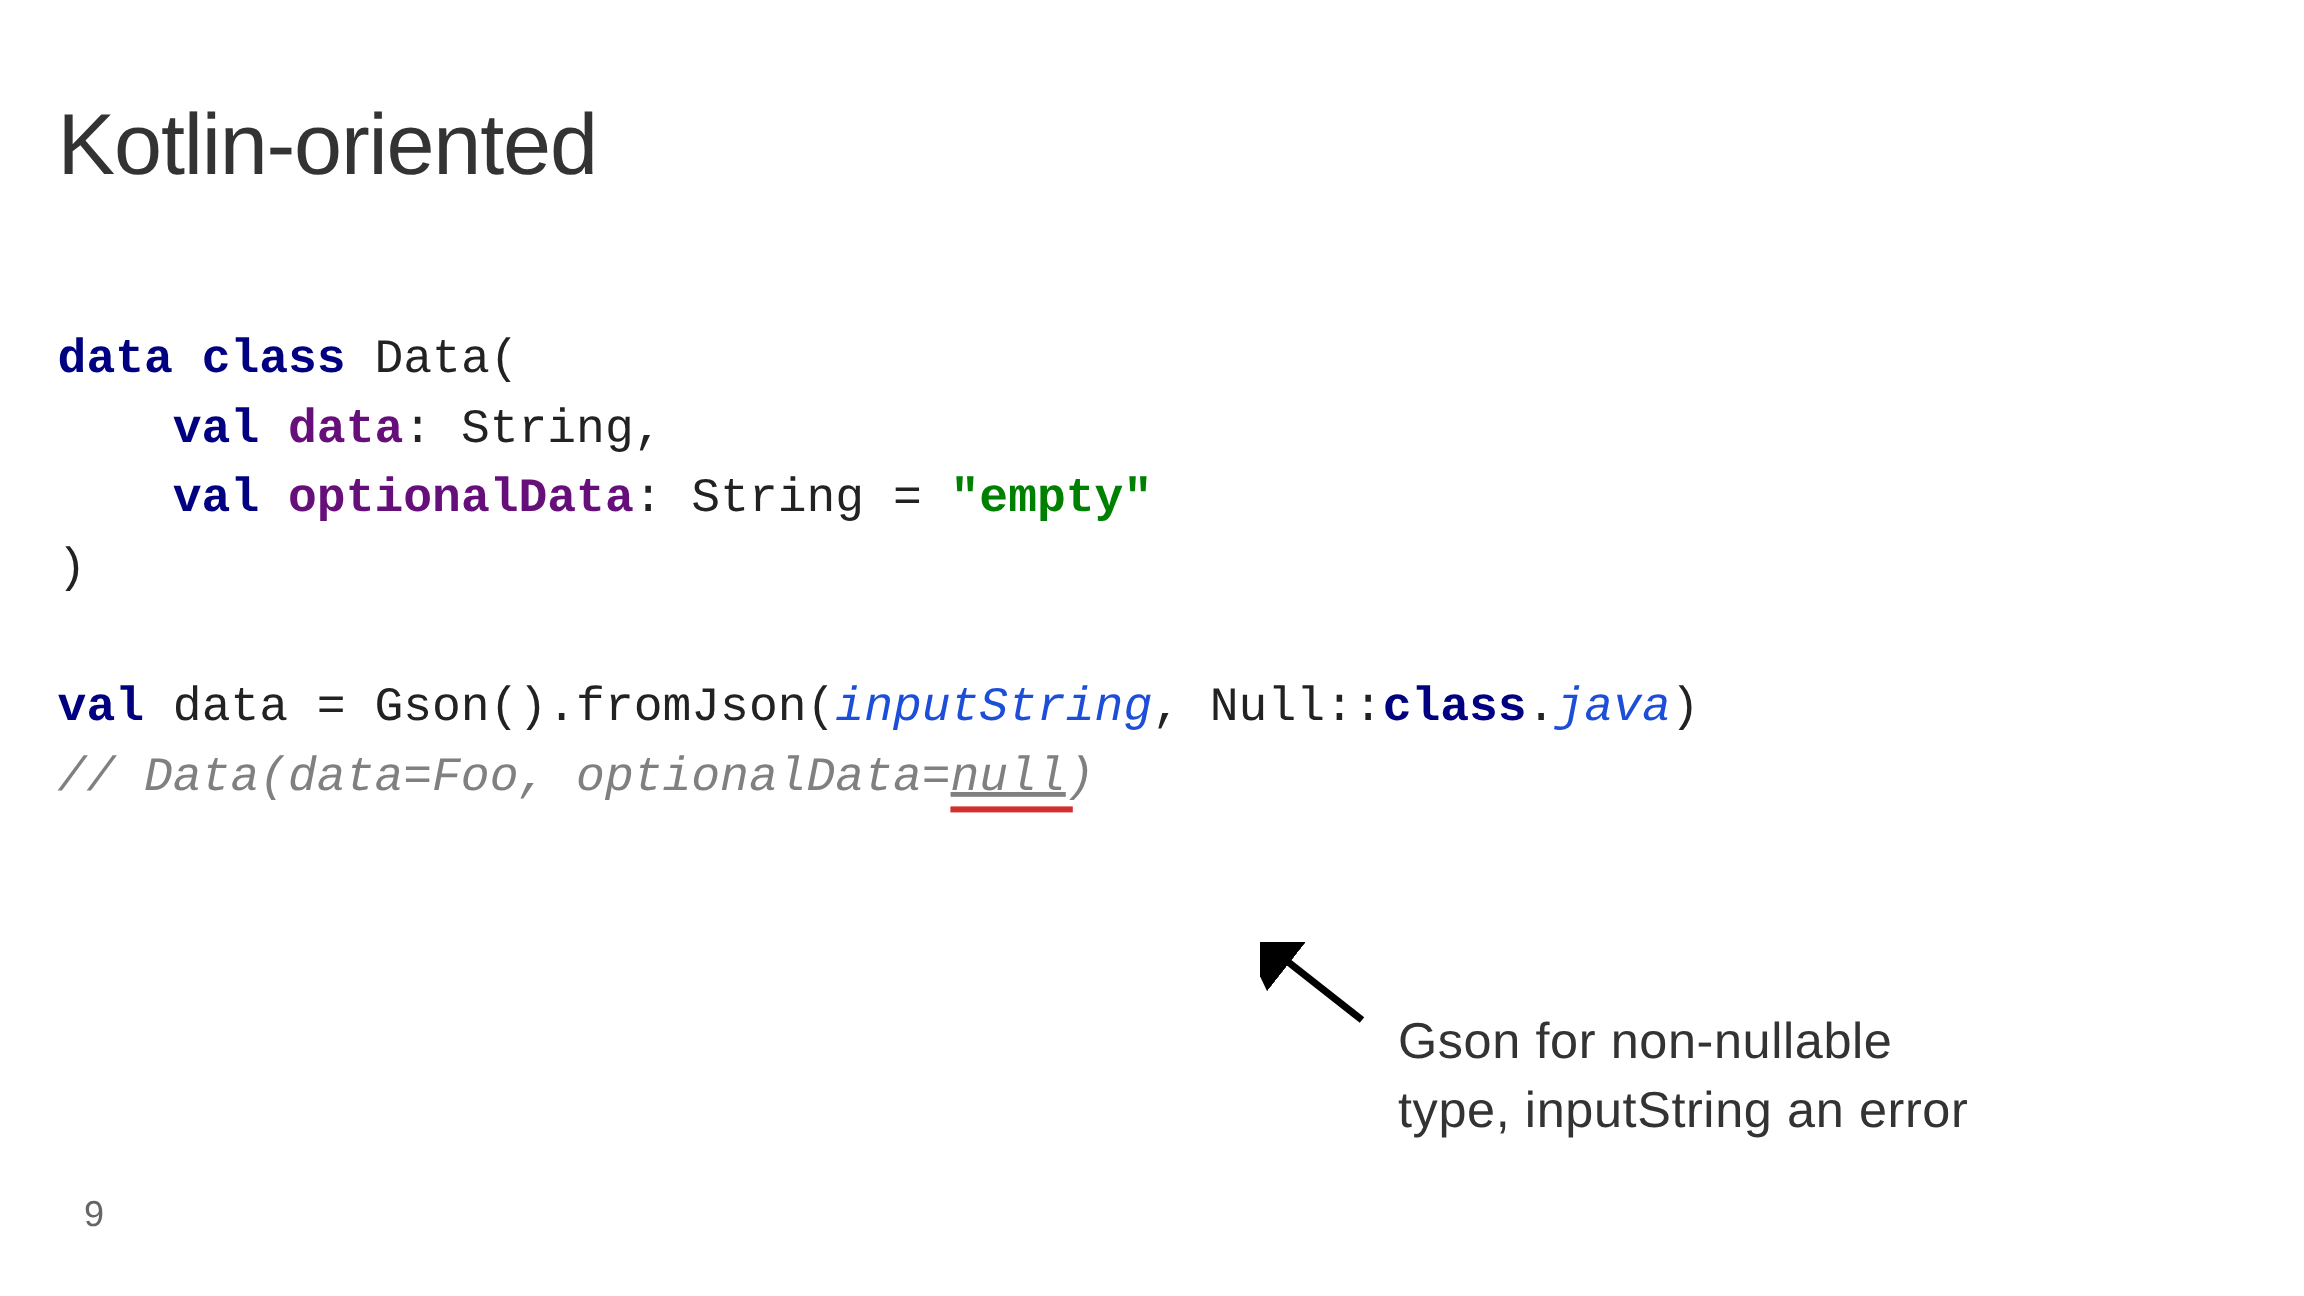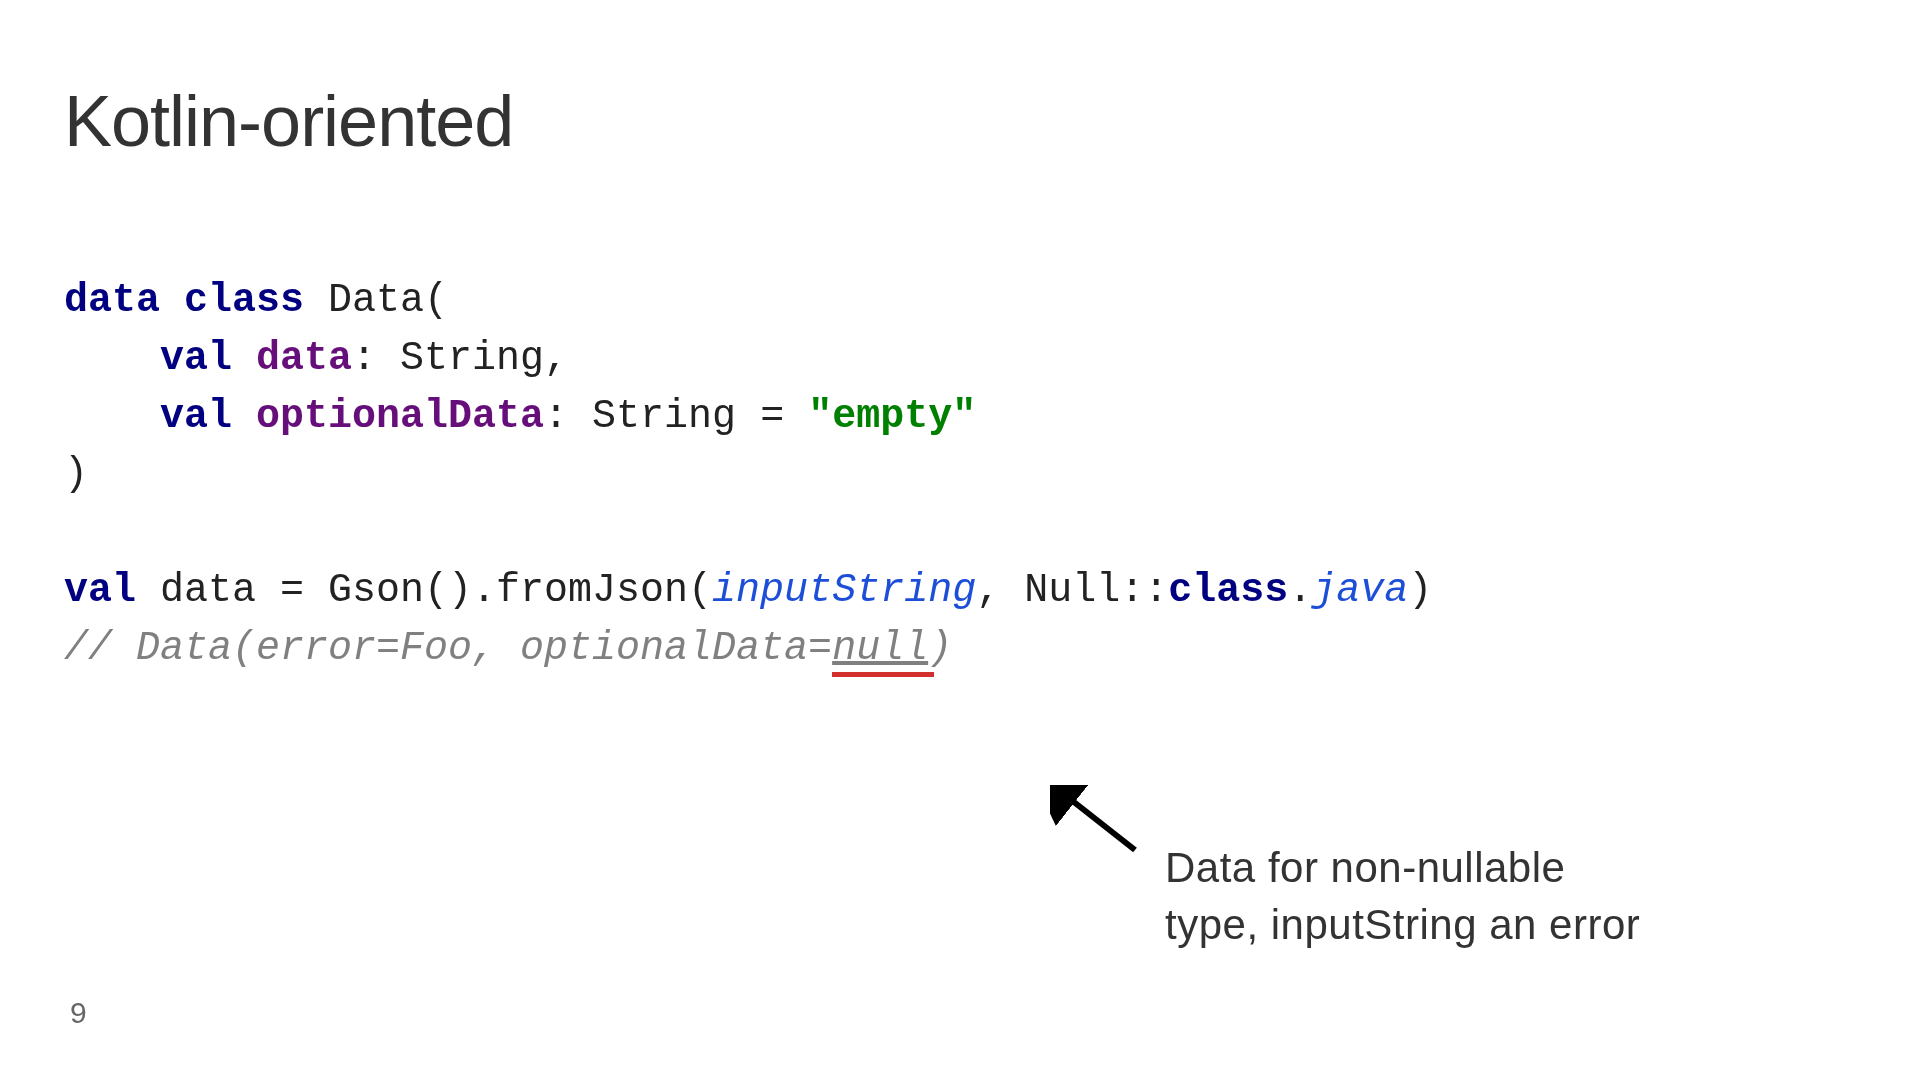--- a/index.html
+++ b/index.html
@@ -9,21 +9,21 @@
     }
     body {
       width: 1920px;
       height: 1080px;
       background: #ffffff;
       font-family: 'Segoe UI', 'Helvetica Neue', Arial, sans-serif;
       position: relative;
       overflow: hidden;
     }
     .slide {
-      padding: 80px 64px;
+      padding: 80px 48px;
       width: 100%;
       height: 100%;
       position: relative;
     }
     .title {
       font-size: 72px;
       font-weight: 300;
       color: #333;
       letter-spacing: -1px;
       margin-bottom: 110px;
@@ -99,30 +99,30 @@
 
 <div class="slide">
   <h1 class="title">Kotlin-oriented</h1>
 
   <div class="code-block"><span class="kw">data</span> <span class="kw">class</span><span> Data(</span>
 <span>    </span><span class="kw">val</span> <span class="prop-bold">data</span><span>: String,</span>
 <span>    </span><span class="kw">val</span> <span class="prop-bold">optionalData</span><span>: String = </span><span class="str">"empty"</span>
 <span>)</span>
 
 <span class="kw">val</span><span> data = Gson().fromJson(</span><span class="ident-italic">inputString</span><span>, Null::</span><span class="kw">class</span><span>.</span><span class="ident-italic">java</span><span>)</span>
-<span class="comment">// Data(error=Foo, optionalData=</span><span class="comment underline-null">null</span><span class="comment">)</span></div>
+<span class="comment">// Data(data=Foo, optionalData=</span><span class="comment underline-null">null</span><span class="comment">)</span></div>
 
   <svg class="annotation-arrow" viewBox="0 0 100 80">
     <defs>
       <marker id="arrowhead" markerWidth="10" markerHeight="10" refX="2" refY="5" orient="auto">
         <polygon points="0 0, 10 5, 0 10" fill="#000"></polygon>
       </marker>
     </defs>
     <line x1="85" y1="65" x2="15" y2="10" stroke="#000" stroke-width="6" marker-end="url(#arrowhead)"></line>
   </svg>
 
   <div class="annotation-text">
-    <div>Data for non-nullable</div>
+    <div>Gson for non-nullable</div>
     <div>type, inputString an error</div>
   </div>
 
   <div class="page-number">9</div>
 </div>
 
 </body></html>

